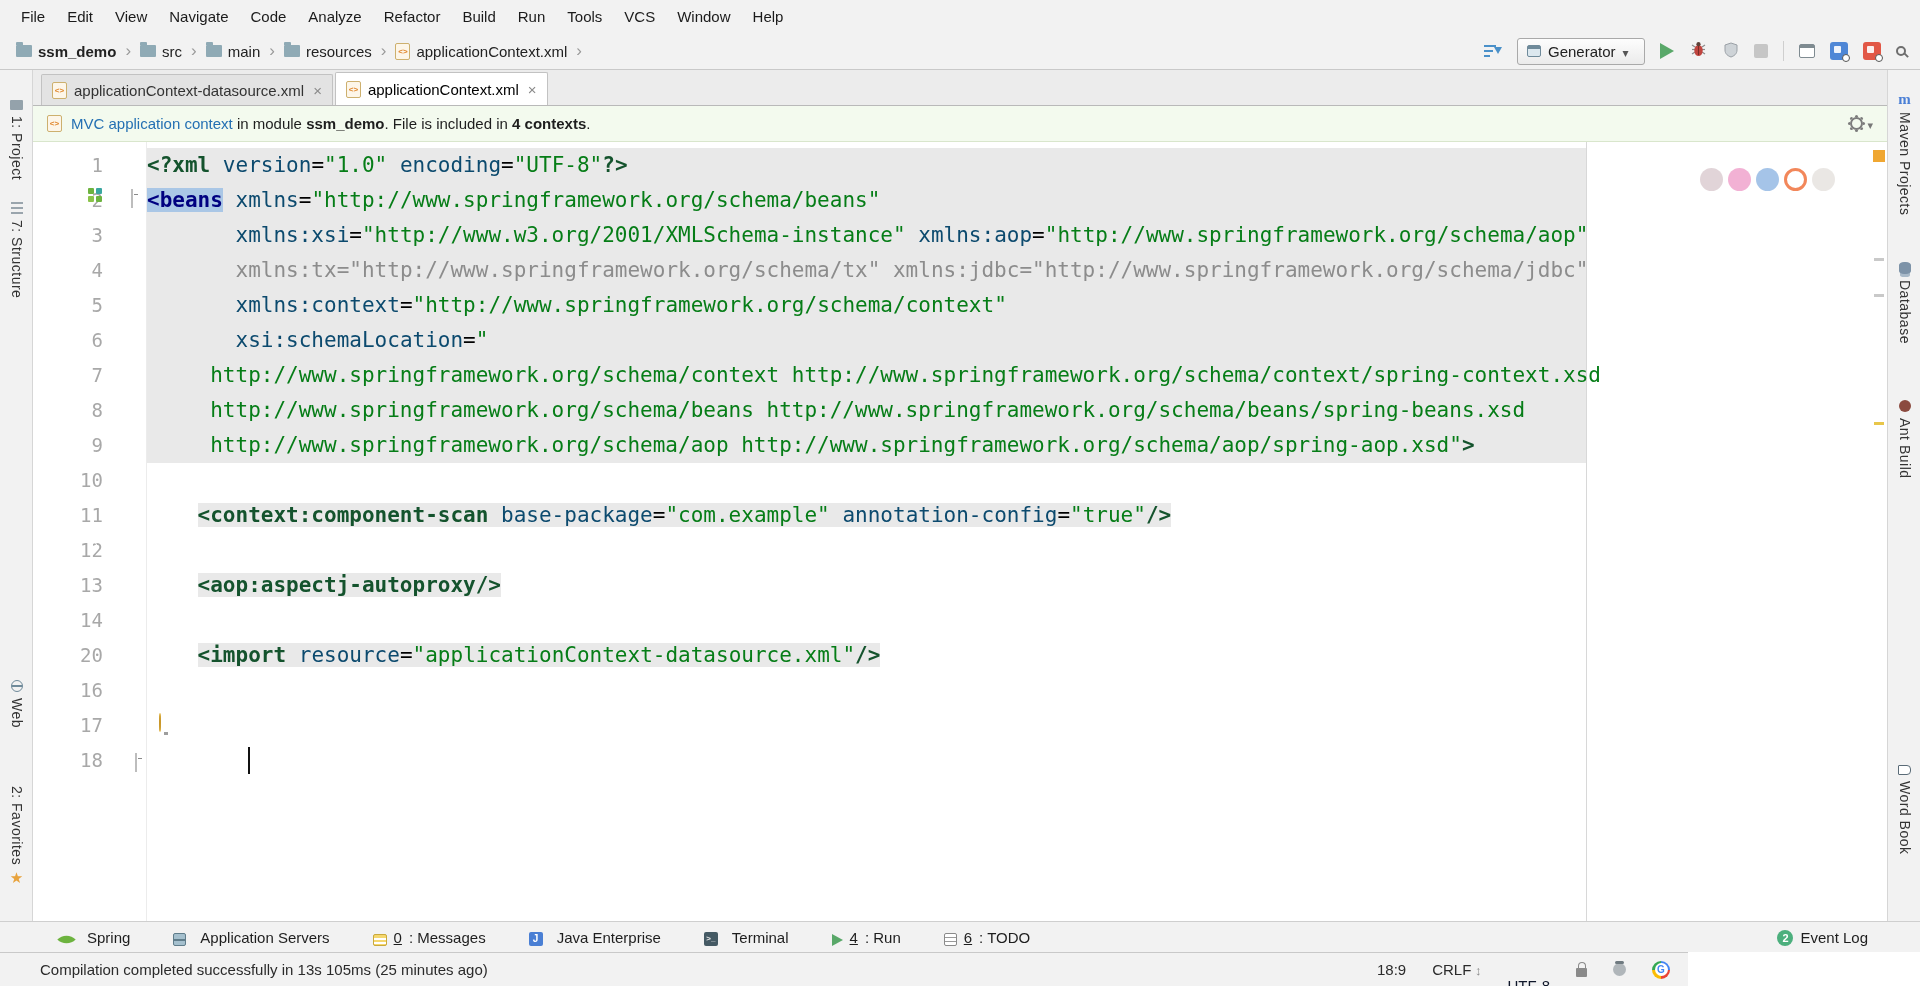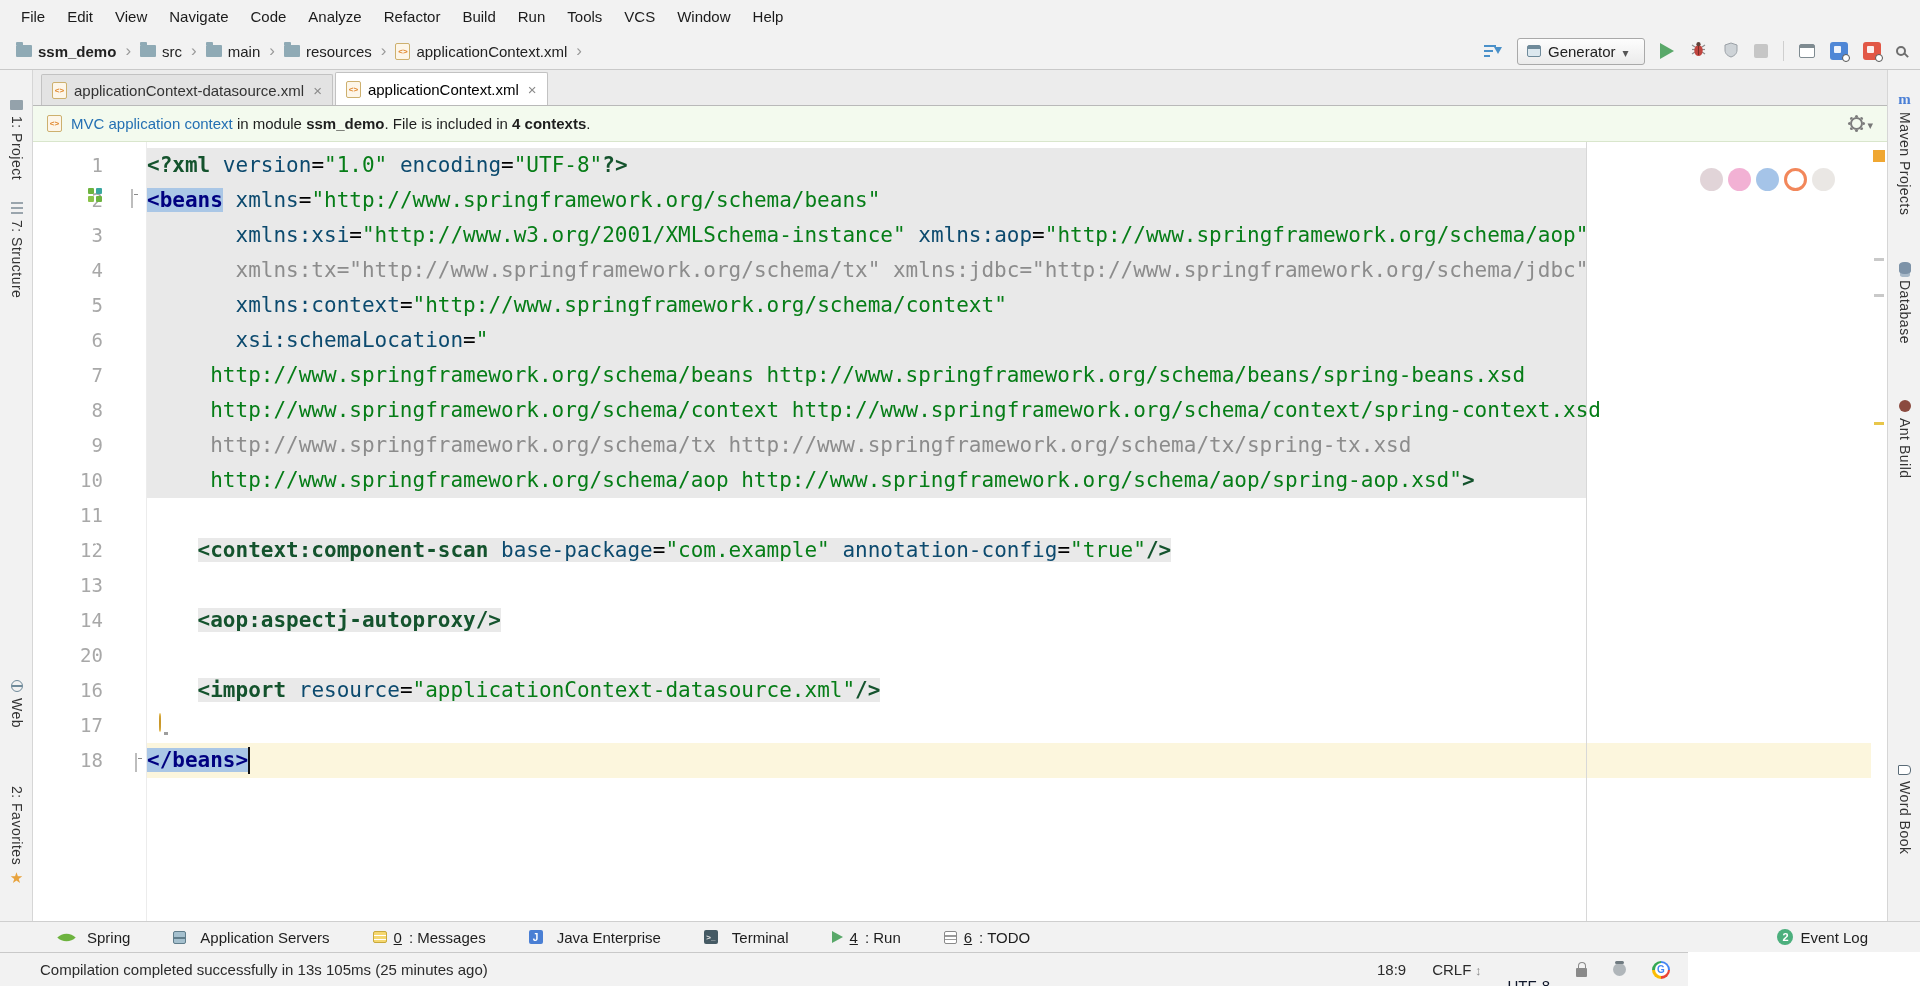--- a/index.html
+++ b/index.html
@@ -116,21 +116,21 @@
   .mark-filestatus { right:2px; top:8px; width:12px; height:12px; background:#f0a732; }
   .mark-gray { right:3px; width:10px; height:3px; background:#c9c9c9; }
   .mark-yellow { right:3px; width:10px; height:3px; background:#e8c64a; }
 
   .overlay-dots { position:absolute; top:168px; left:1700px; display:flex; gap:5px; }
   .odot { width:23px; height:23px; border-radius:50%; opacity:.8; }
 
   
   .bottombar { position:absolute; top:921px; left:0; width:1920px; height:31px; background:#f2f2f2;
                border-top:1px solid #cfcfcf; display:flex; align-items:center; gap:43px; padding-left:60px; font-size:15px; color:#1e1e1e; }
-  .bb-item { display:flex; align-items:center; gap:7px; white-space:nowrap; }
+  .bb-item { display:flex; align-items:flex-end; gap:7px; white-space:nowrap; }
   .bb-item .mn { text-decoration:underline; }
   .bb-right { margin-left:auto; margin-right:52px; }
   .ic-spring { width:13px; height:13px; background:#6db33f; border-radius:0 100% 0 100%; transform:rotate(-45deg); }
   .ic-appsrv { width:13px; height:13px; background:#a5c0ce; border:1px solid #607d8b; border-radius:2px;
                background-image:linear-gradient(transparent 5px, #607d8b 5px, #607d8b 7px, transparent 7px); }
   .ic-msg { width:14px; height:12px; background:#f5d76e; border:1px solid #c9a93c; border-radius:2px;
             background-image:linear-gradient(transparent 3px, #fff 3px, #fff 4.5px, transparent 4.5px, transparent 7px, #fff 7px, #fff 8.5px, transparent 8.5px); }
   .ic-jee { width:14px; height:14px; background:#4a7fd4; border-radius:2px; color:#fff; font-size:10px; font-weight:bold;
             display:flex; align-items:center; justify-content:center; }
   .ic-term { width:14px; height:14px; background:#455a64; border-radius:2px; color:#e8e8e8; font-size:8px; font-weight:bold;
@@ -330,32 +330,30 @@
       <div class="gutter-num">17</div>
       <div class="gutter-num">18</div>
     </div>
   <div class="code-area">
       <div class="code-line"><span class="blockbg"></span><span class="cl-content"><span class="c-tag">&lt;?xml </span><span class="c-attr">version</span><span class="c-plain">=</span><span class="c-val">"1.0"</span><span class="c-plain"> </span><span class="c-attr">encoding</span><span class="c-plain">=</span><span class="c-val">"UTF-8"</span><span class="c-tag">?&gt;</span></span></div>
       <div class="code-line"><span class="blockbg"></span><span class="cl-content"><span class="c-taghl">&lt;beans</span><span class="c-plain"> </span><span class="c-attr">xmlns</span><span class="c-plain">=</span><span class="c-val">"http://www.springframework.org/schema/beans"</span></span></div>
       <div class="code-line"><span class="blockbg"></span><span class="cl-content">       <span class="c-attr">xmlns:xsi</span><span class="c-plain">=</span><span class="c-val">"http://www.w3.org/2001/XMLSchema-instance"</span><span class="c-plain"> </span><span class="c-attr">xmlns:aop</span><span class="c-plain">=</span><span class="c-val">"http://www.springframework.org/schema/aop"</span></span></div>
       <div class="code-line"><span class="blockbg"></span><span class="cl-content">       <span class="c-gray">xmlns:tx="http://www.springframework.org/schema/tx" xmlns:jdbc="http://www.springframework.org/schema/jdbc"</span></span></div>
       <div class="code-line"><span class="blockbg"></span><span class="cl-content">       <span class="c-attr">xmlns:context</span><span class="c-plain">=</span><span class="c-val">"http://www.springframework.org/schema/context"</span></span></div>
       <div class="code-line"><span class="blockbg"></span><span class="cl-content">       <span class="c-attr">xsi:schemaLocation</span><span class="c-plain">=</span><span class="c-val">"</span></span></div>
+      <div class="code-line"><span class="blockbg"></span><span class="cl-content">     <span class="c-val">http://www.springframework.org/schema/context http://www.springframework.org/schema/context/spring-context.xsd</span></span></div>
       <div class="code-line"><span class="blockbg"></span><span class="cl-content">     <span class="c-val">http://www.springframework.org/schema/beans http://www.springframework.org/schema/beans/spring-beans.xsd</span></span></div>
-      <div class="code-line"><span class="blockbg"></span><span class="cl-content">     <span class="c-val">http://www.springframework.org/schema/context http://www.springframework.org/schema/context/spring-context.xsd</span></span></div>
-      <div class="code-line"><span class="blockbg"></span><span class="cl-content">     <span class="c-gray">http://www.springframework.org/schema/tx http://www.springframework.org/schema/tx/spring-tx.xsd</span></span></div>
       <div class="code-line"><span class="blockbg"></span><span class="cl-content">     <span class="c-val">http://www.springframework.org/schema/aop http://www.springframework.org/schema/aop/spring-aop.xsd"</span><span class="c-tag">&gt;</span></span></div>
       <div class="code-line"><span class="cl-content"></span></div>
       <div class="code-line"><span class="cl-content">    <span class="inlinebg"><span class="c-tag">&lt;context:component-scan</span><span class="c-plain"> </span><span class="c-attr">base-package</span><span class="c-plain">=</span><span class="c-val">"com.example"</span><span class="c-plain"> </span><span class="c-attr">annotation-config</span><span class="c-plain">=</span><span class="c-val">"true"</span><span class="c-tag">/&gt;</span></span></span></div>
       <div class="code-line"><span class="cl-content"></span></div>
       <div class="code-line"><span class="cl-content">    <span class="inlinebg"><span class="c-tag">&lt;aop:aspectj-autoproxy/&gt;</span></span></span></div>
       <div class="code-line"><span class="cl-content"></span></div>
       <div class="code-line"><span class="cl-content">    <span class="inlinebg"><span class="c-tag">&lt;import</span><span class="c-plain"> </span><span class="c-attr">resource</span><span class="c-plain">=</span><span class="c-val">"applicationContext-datasource.xml"</span><span class="c-tag">/&gt;</span></span></span></div>
       <div class="code-line"><span class="cl-content"></span></div>
-      <div class="code-line cur"><span class="cl-content"><span class="c-taghl">&lt;/beans&gt;</span></span></div>
     </div>
   <div class="margin-guide"></div>
 
   
   <span class="g-ic ic-beanGrid" style="left:55px; top:46px;">
       <i></i>
       <i></i>
       <i></i>
       <i></i>
     </span>

